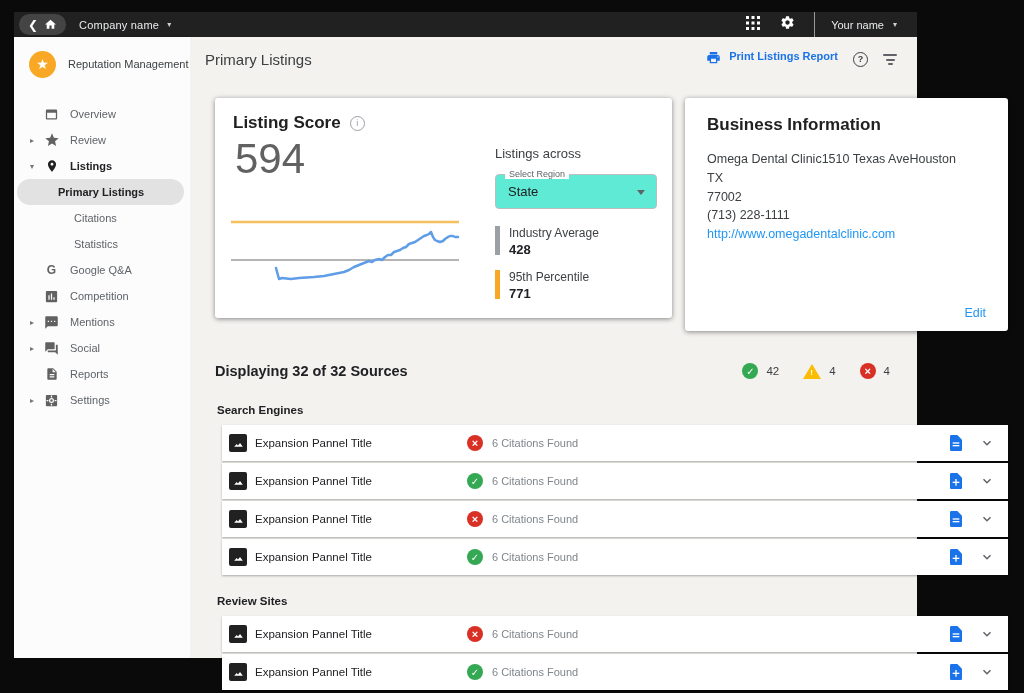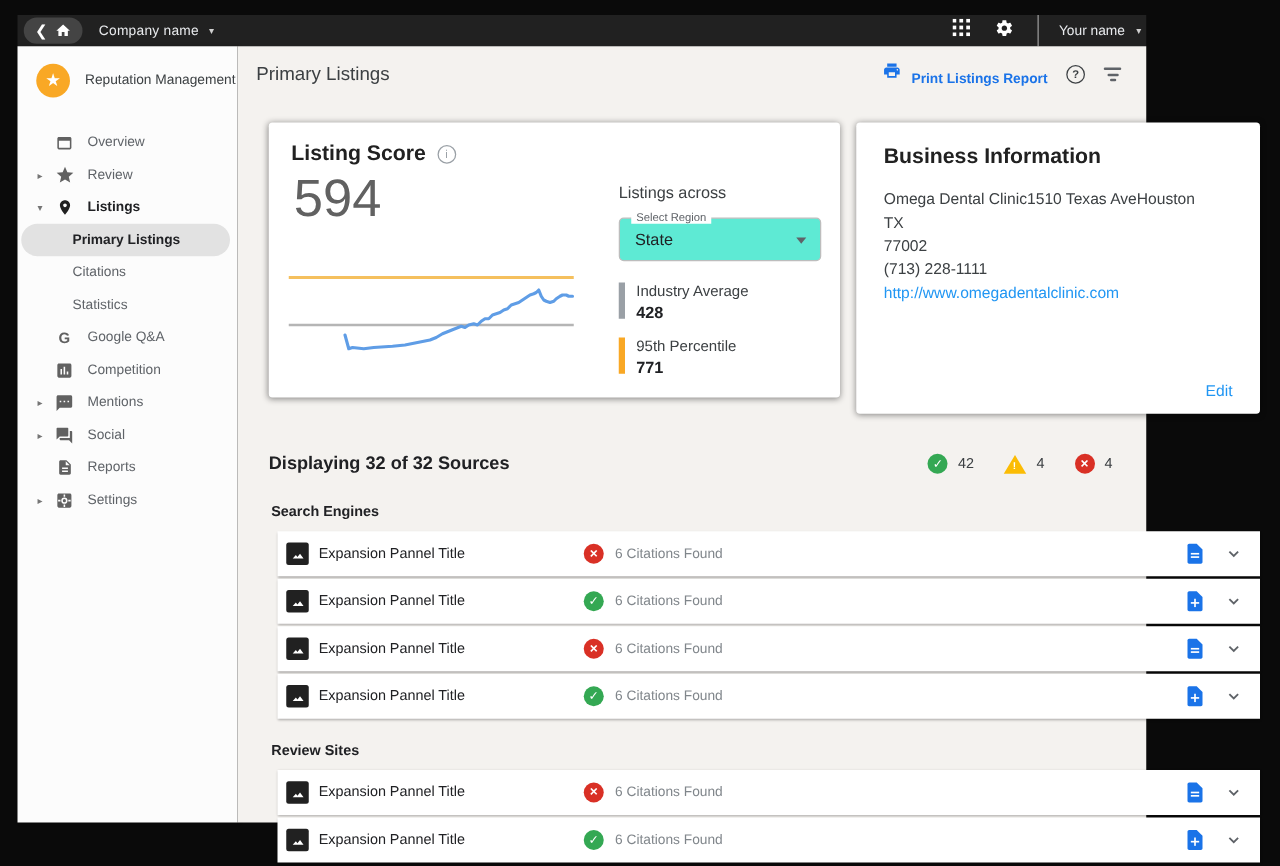--- a/index.html
+++ b/index.html
@@ -24,46 +24,46 @@
     background:rgba(255,255,255,.16); border-radius:11px;
     display:flex; align-items:center; gap:6px;
   }
   .tb-back { font-size:12px; color:#fff; line-height:1; cursor:pointer; }
   .tb-home svg { display:block; }
   .tb-company { margin-left:13px; font-size:11px; letter-spacing:.2px; display:flex; align-items:center; gap:8px; cursor:pointer; }
   .caret { font-size:8px; color:#cfcfcf; }
   .tb-right { margin-left:auto; display:flex; align-items:center; height:100%; }
   .tb-iconbtn { width:34px; height:100%; display:flex; align-items:center; justify-content:center; cursor:pointer; }
   .tb-sep { width:1px; height:100%; background:rgba(255,255,255,.55); margin-left:10px; }
-  .tb-user { padding:0 4px 0 16px; font-size:11px; display:flex; align-items:center; gap:9px; cursor:pointer; }
+  .tb-user { padding:0 20px 0 16px; font-size:11px; display:flex; align-items:center; gap:9px; cursor:pointer; }
 
   
   #sidebar { left:14px; top:37px; width:176px; height:621px; background:#fcfcfc; box-shadow:1px 0 3px rgba(0,0,0,.25); }
   .sb-head { height:54px; display:flex; align-items:center; padding-left:15px; gap:12px; }
   .sb-avatar { width:27px; height:27px; border-radius:50%; background:#f9a825; color:#fff; font-size:14px; display:flex; align-items:center; justify-content:center; }
   .sb-title { font-size:11px; color:#3c4043; }
   .sb-nav { margin-top:10px; }
   .sb-item { height:26px; display:flex; align-items:center; position:relative; font-size:11px; color:#5f6368; cursor:pointer; }
   .sb-arrow { position:absolute; left:16px; font-size:8px; color:#757575; }
   .sb-icon { position:absolute; left:29px; width:17px; height:17px; display:flex; align-items:center; justify-content:center; }
   .sb-icon svg { fill:#616161; }
   .sb-gletter { font-size:12px; font-weight:bold; color:#616161; }
   .sb-label { padding-left:56px; white-space:nowrap; }
-  .sb-item.child .sb-label { padding-left:44px; }
+  .sb-item.child .sb-label { padding-left:60px; }
   .sb-item.parent-active .sb-label { color:#202124; font-weight:bold; }
   .sb-item.parent-active .sb-icon svg { fill:#212121; }
   .sb-item.selected { background:#e2e2e2; border-radius:13px; margin:0 6px 0 3px; }
   .sb-item.selected .sb-label { padding-left:41px; color:#202124; font-weight:bold; }
 
   
   #content { left:190px; top:37px; width:727px; height:621px; background:#f4f2ef; }
   .content-head { display:flex; align-items:center; height:44px; padding:0 20px 0 15px; }
   .page-title { font-size:15px; font-weight:500; color:#3c4043; }
   .head-right { margin-left:auto; display:flex; align-items:center; gap:15px; }
-  .print-btn { display:flex; align-items:flex-end; gap:8px; cursor:pointer; }
+  .print-btn { display:flex; align-items:flex-start; gap:8px; cursor:pointer; }
   .print-label { font-size:11px; font-weight:bold; color:#1a73e8; }
   .help-btn { width:15px; height:15px; border:1.5px solid #3c4043; border-radius:50%; font-size:9px; font-weight:bold; color:#3c4043; display:flex; align-items:center; justify-content:center; cursor:pointer; }
   .filter-btn { cursor:pointer; padding-top:1px; }
   .filter-btn span { display:block; height:2px; background:#5f6368; margin:2.5px auto; border-radius:1px; }
   .filter-btn .f1{ width:14px; } .filter-btn .f2{ width:9px; } .filter-btn .f3{ width:5px; }
 
   
   .card { background:#fff; border-radius:3px; box-shadow:0 1px 5px rgba(0,0,0,.45); }
   #score-card { left:215px; top:98px; width:457px; height:220px; }
   .sc-title { position:absolute; left:18px; top:15px; display:flex; align-items:center; gap:9px; }

